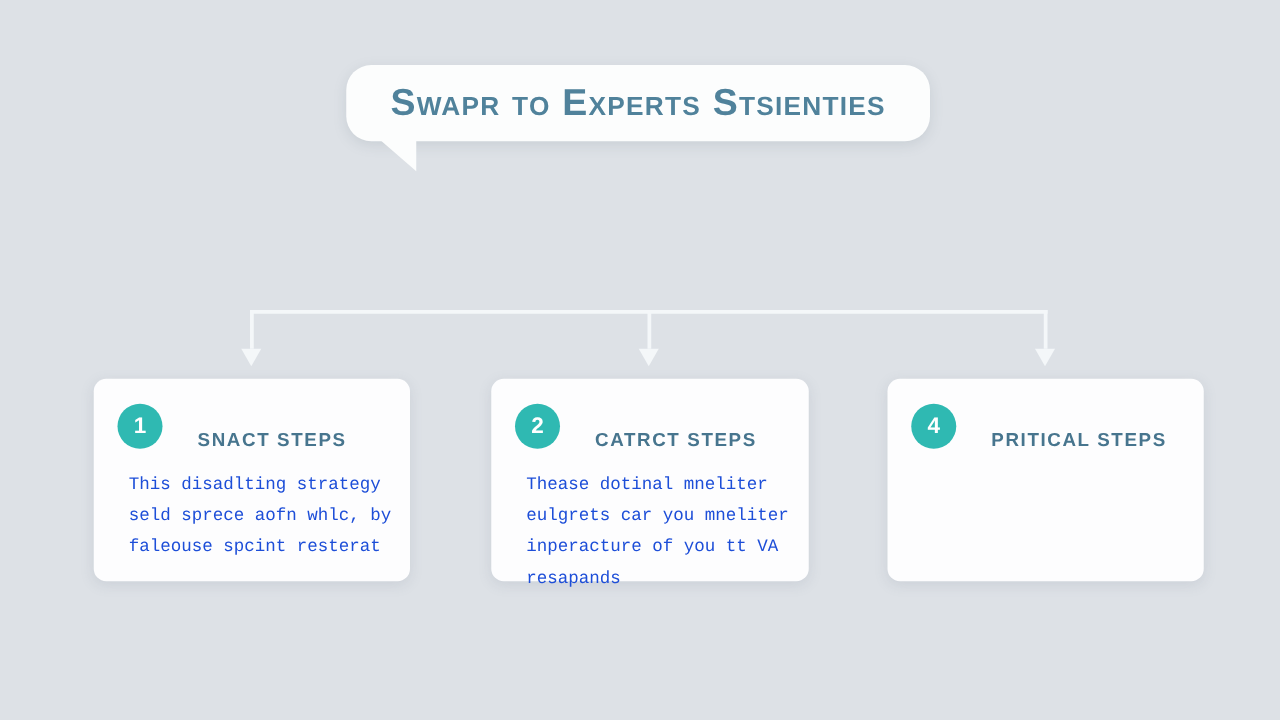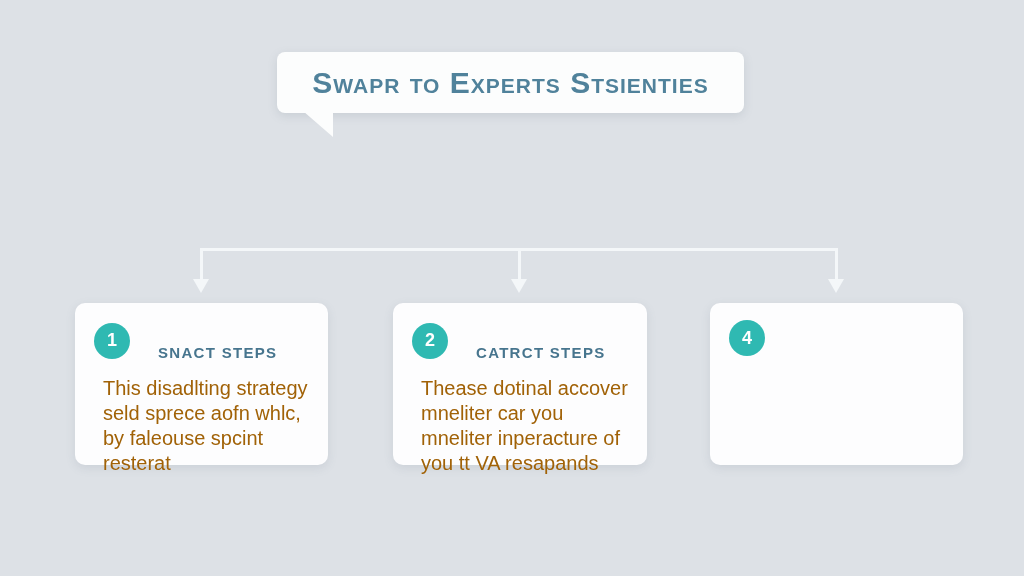--- a/index.html
+++ b/index.html
@@ -11,21 +11,21 @@
     overflow: hidden;
   }
   .stage { position: absolute; inset: 0; }
 
   
   .banner {
     position: absolute;
     left: 277px; top: 52px;
     width: 467px; height: 61px;
     background: #fcfdfd;
-    border-radius: 8px;
+    border-radius: 20px;
     box-shadow: 0 3px 10px rgba(110,125,140,0.18);
     display: flex; align-items: center; justify-content: center;
   }
   .banner h1 {
     font-size: 30px;
     font-weight: bold;
     font-variant: small-caps;
     letter-spacing: 1px;
     color: #50829b;
     white-space: nowrap;
@@ -98,23 +98,24 @@
     font-weight: bold;
     letter-spacing: 1.3px;
     color: #47758e;
     text-transform: uppercase;
     white-space: nowrap;
     margin-top: 24px;
   }
   .card-body {
     margin-top: 15px;
     margin-left: 9px;
-    font-size: 20px;
+    font-size: 14px;
     line-height: 25px;
-    color: #a16207;
+    color: #1d4ed8;
+    font-family: Liberation Mono, monospace;
   }
 </style>
 </head>
 <body>
 
 <div class="stage">
 
   <div class="banner">
     <h1>Swapr to Experts Stsienties</h1>
     <div class="tail"></div>
@@ -136,22 +137,23 @@
       <h2 class="card-title">Snact Steps</h2>
     </div>
     <p class="card-body">This disadlting strategy seld sprece aofn whlc, by faleouse spcint resterat</p>
   </section>
 
   <section class="card c2">
     <div class="card-head">
       <div class="badge">2</div>
       <h2 class="card-title">Catrct Steps</h2>
     </div>
-    <p class="card-body">Thease dotinal accover mneliter car you mneliter inperacture of you tt VA resapands</p>
+    <p class="card-body">Thease dotinal mneliter eulgrets car you mneliter inperacture of you tt VA resapands</p>
   </section>
 
   <section class="card c3">
     <div class="card-head">
       <div class="badge">4</div>
+      <h2 class="card-title">Pritical Steps</h2>
     </div>
   </section>
 
 </div>
 
 </body></html>

